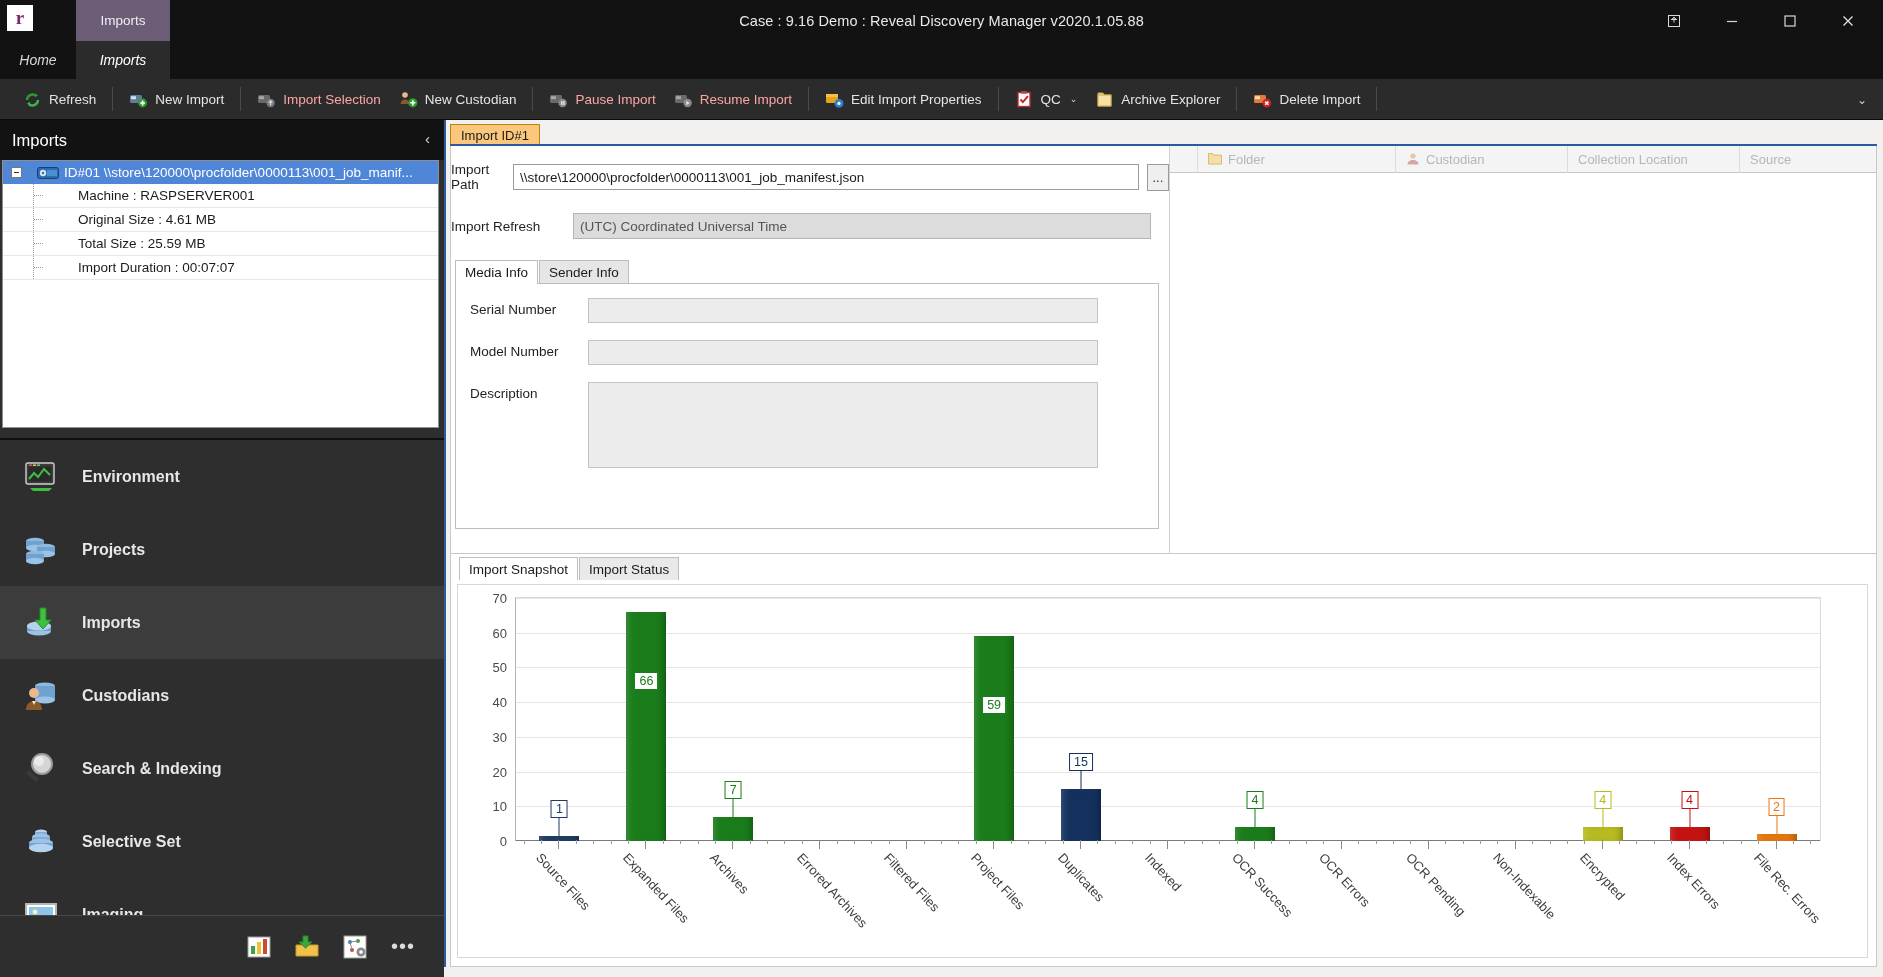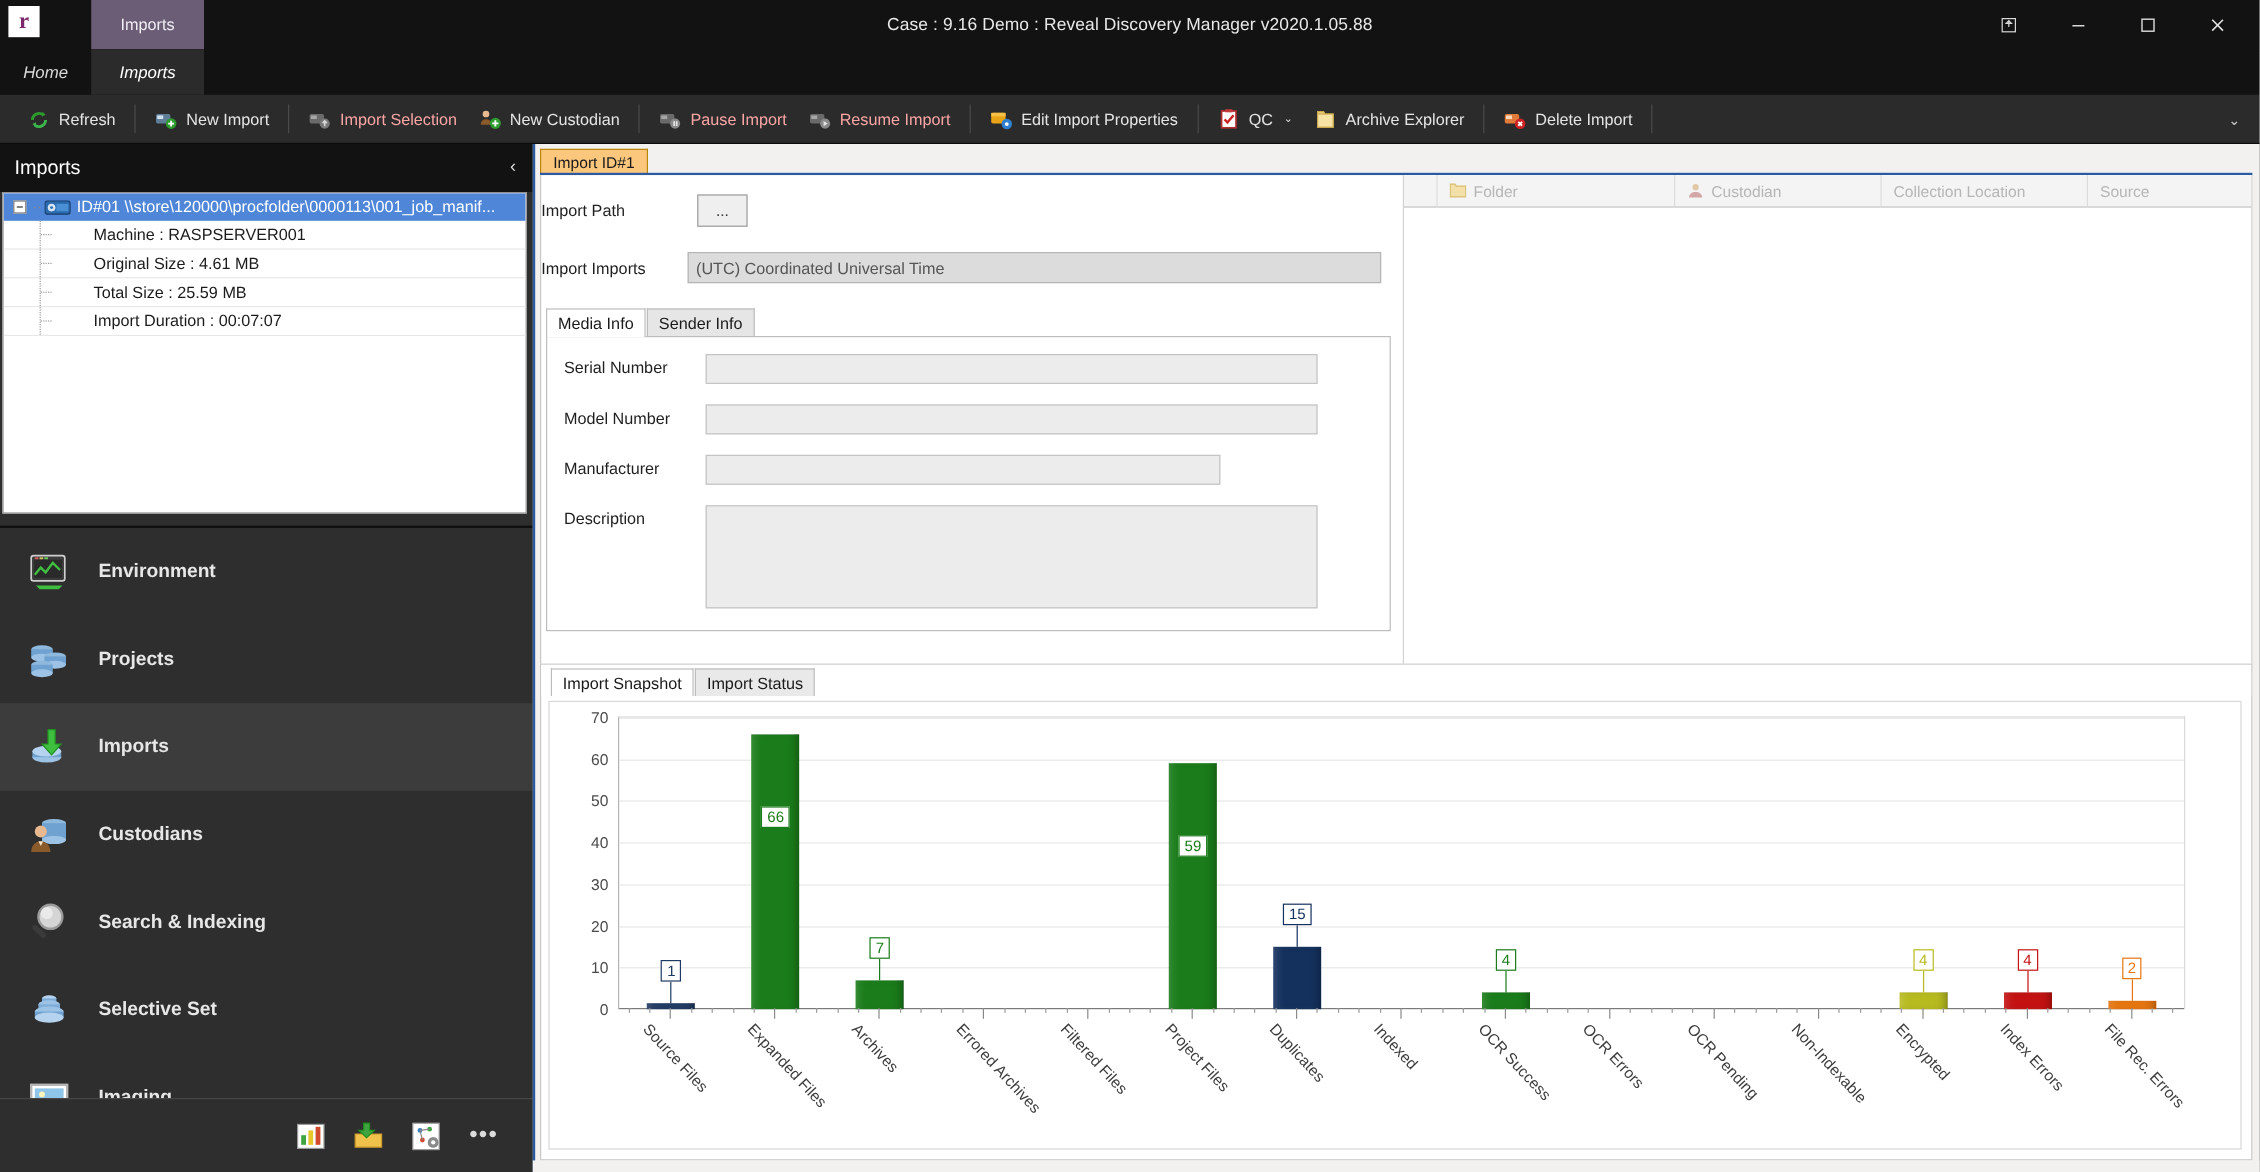--- a/index.html
+++ b/index.html
@@ -567,44 +567,41 @@
       <div class="tabhead">
         <div class="tabchip">Import ID#1</div>
         <div class="tabline"></div>
       </div>
 
       <div class="topcard">
 
         <div class="formcol">
           <div class="frow">
             <span class="flabel">Import Path</span>
+            <span class="finput" style="width:1218px">\\store\120000\procfolder\0000113\001_job_manifest.json</span>
             <span class="browse-btn">...</span>
           </div>
           <div class="frow">
-            <span class="flabel">Import Imports</span>
+            <span class="flabel">Import Refresh</span>
             <span class="finput ro" style="width:578px">(UTC) Coordinated Universal Time</span>
           </div>
 
           <div class="subtabs">
             <div class="subtab active">Media Info</div>
             <div class="subtab">Sender Info</div>
           </div>
 
           <div class="subpanel">
             <div class="srow">
               <span class="slabel">Serial Number</span>
               <span class="sinput" style="width:510px"></span>
             </div>
             <div class="srow">
               <span class="slabel">Model Number</span>
               <span class="sinput" style="width:510px"></span>
-            </div>
-            <div class="srow">
-              <span class="slabel">Manufacturer</span>
-              <span class="sinput" style="width:429px"></span>
             </div>
             <div class="srow">
               <span class="slabel">Description</span>
               <span class="sarea" style="width:510px"></span>
             </div>
           </div>
         </div>
 
         <div class="gridcol">
           <div class="gridhead">

